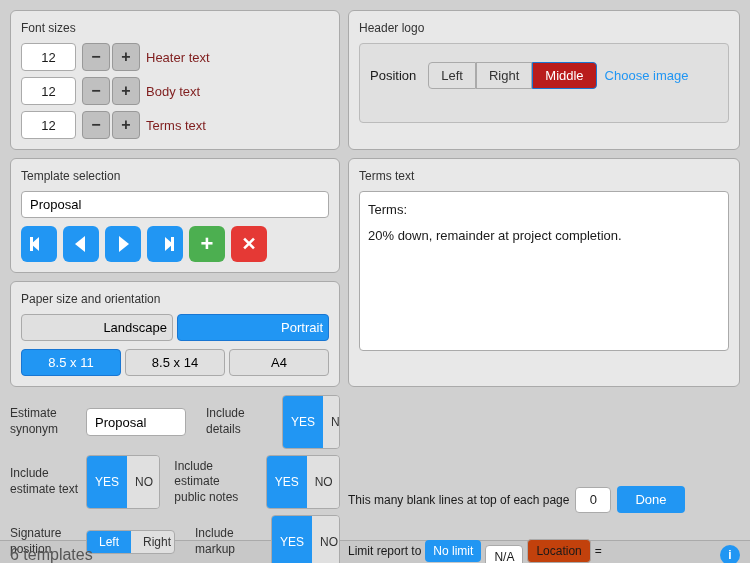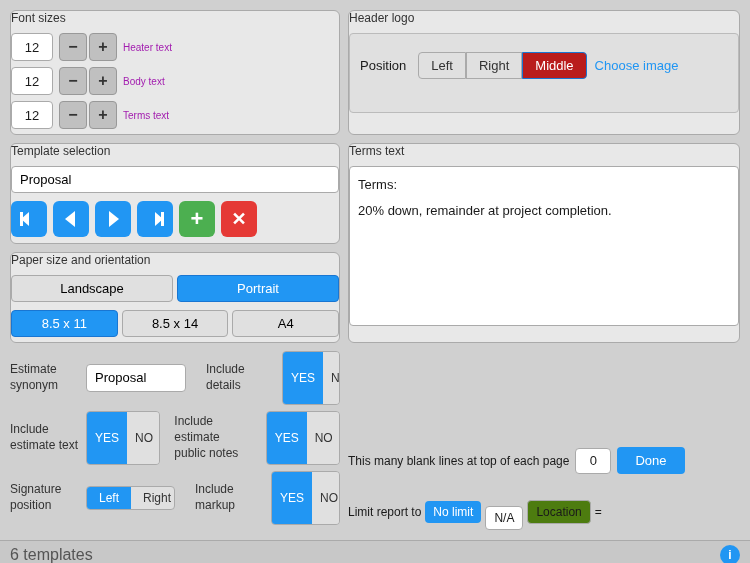--- a/index.html
+++ b/index.html
@@ -20,20 +20,21 @@
       padding: 10px;
       gap: 8px;
       height: 540px;
     }
 
     
     .panel {
       background: #e8e8e8;
       border: 1px solid #aaa;
       border-radius: 6px;
+      padding: 10px;
     }
 
     .panel-title {
       font-size: 12px;
       color: #333;
       margin-bottom: 8px;
       font-weight: 400;
     }
 
     
@@ -48,21 +49,21 @@
       gap: 6px;
       margin-bottom: 6px;
     }
 
     .font-row:last-child { margin-bottom: 0; }
 
     .font-value-box {
       background: white;
       border: 1px solid #aaa;
       border-radius: 4px;
-      width: 42px;
+      width: 55px;
       height: 28px;
       display: flex;
       align-items: center;
       justify-content: center;
       font-size: 13px;
     }
 
     .stepper-btn {
       width: 28px;
       height: 28px;
@@ -78,22 +79,22 @@
       color: #333;
       user-select: none;
     }
 
     .stepper-group {
       display: flex;
       gap: 2px;
     }
 
     .font-label {
-      font-size: 10px;
-      color: #a21caf;
+      font-size: 13px;
+      color: #7f1d1d;
     }
 
     
     .header-logo-panel {
       grid-column: 2;
       grid-row: 1;
     }
 
     .position-group {
       display: flex;
@@ -204,21 +205,21 @@
     }
 
     .orient-btn {
       flex: 1;
       padding: 5px;
       border: 1px solid #aaa;
       border-radius: 4px;
       background: #e0e0e0;
       cursor: pointer;
       font-size: 13px;
-      text-align: center;
+      text-align: right;
     }
 
     .orient-btn.active {
       background: #2196f3;
       color: white;
       border-color: #1976d2;
     }
 
     .size-btn {
       flex: 1;
@@ -376,21 +377,21 @@
     .limit-na {
       background: white;
       border: 1px solid #aaa;
       border-radius: 4px;
       padding: 4px 8px;
       font-size: 12px;
       margin-top: 12px;
     }
 
     .limit-location {
-      background: #4d7c0f;
+      background: #c2410c;
       border: 1px solid #aaa;
       border-radius: 4px;
       padding: 4px 8px;
       font-size: 12px;
     }
 
     
     .footer {
       display: flex;
       align-items: center;

